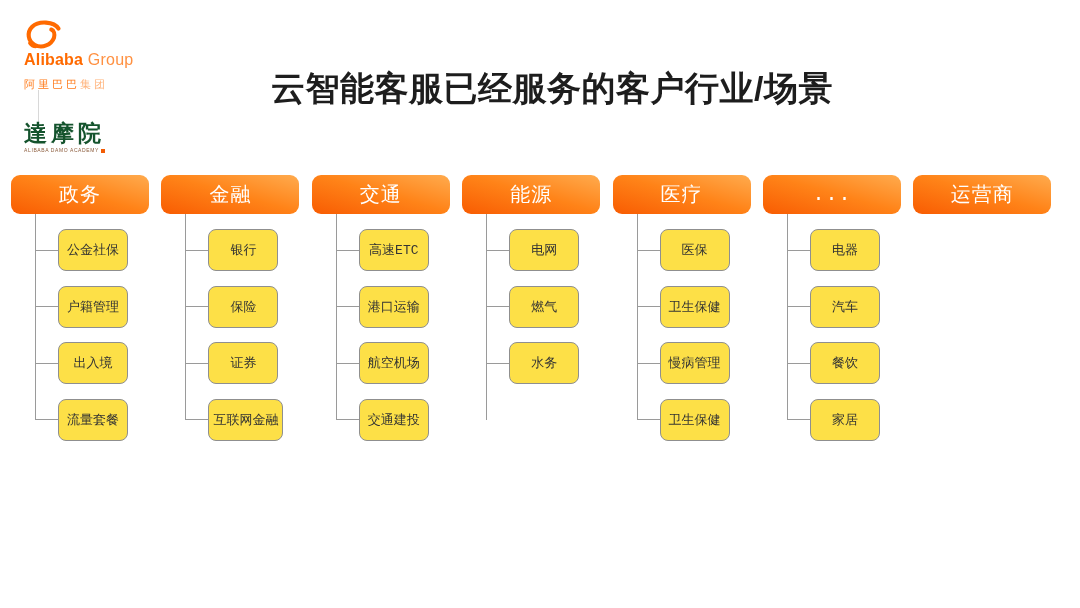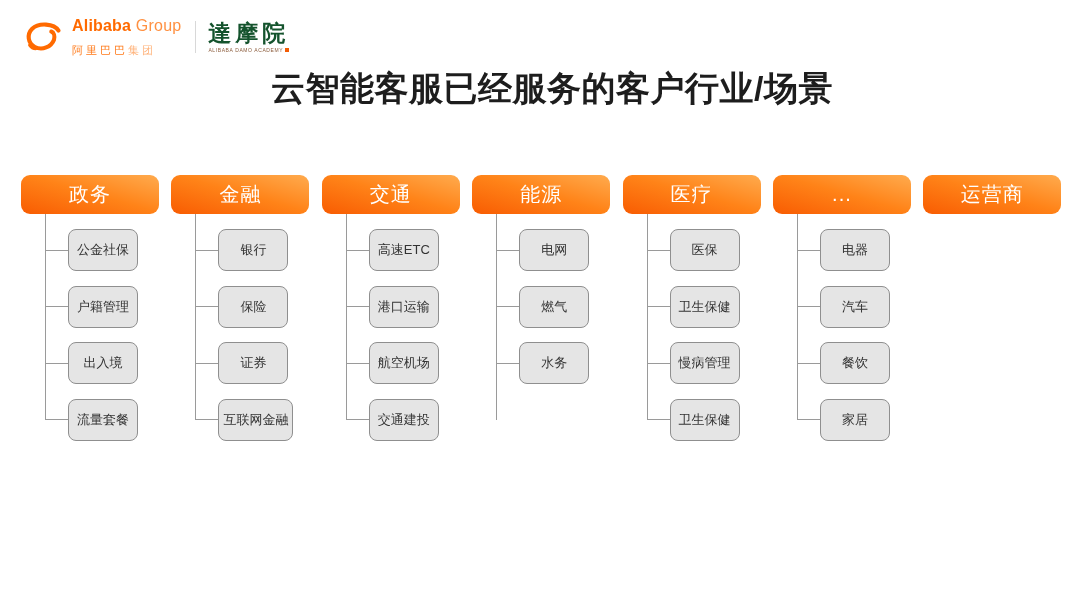--- a/index.html
+++ b/index.html
@@ -2,56 +2,56 @@
 <html><head>
 <meta charset="utf-8">
 <style>
   html,body{margin:0;padding:0;}
   body{
     width:1080px;height:608px;background:#ffffff;overflow:hidden;position:relative;
     font-family:"Liberation Sans",sans-serif;
   }
 
   
-  .logo-bar{position:absolute;left:24px;top:18px;display:flex;align-items:center;}
+  .logo-bar{position:absolute;left:24px;top:18px;display:flex;align-items:flex-start;flex-direction:column;}
   .smile-icon{width:40px;height:34px;margin-right:8px;flex:0 0 auto;}
   .logo-texts{display:flex;flex-direction:column;line-height:1.05;}
   .logo-en{font-size:16px;font-weight:700;color:#ff6a00;letter-spacing:.2px;white-space:nowrap;}
   .logo-en .lt{font-weight:400;color:#ff9142;}
   .logo-cn{font-size:11px;margin-top:10px;letter-spacing:3px;color:#ff7a1a;white-space:nowrap;}
   .logo-cn .lt{color:#ffb47d;}
   .logo-divider{width:1px;height:32px;background:#d8d8d8;margin:0 12px 0 14px;}
   .damo{display:flex;flex-direction:column;align-items:center;line-height:1;}
   .damo-cn{font-size:23px;font-weight:800;color:#14532d;letter-spacing:4px;white-space:nowrap;}
   .damo-en{font-size:5px;letter-spacing:.6px;color:#8a5a3a;margin-top:3px;white-space:nowrap;display:flex;align-items:center;gap:2px;}
   .damo-en .mark{display:inline-block;width:4px;height:4px;background:#f25c05;}
 
   
   .slide-title{
     position:absolute;left:12px;top:66px;width:100%;text-align:center;
     font-size:34px;font-weight:600;color:#1d1d1d;letter-spacing:.5px;
   }
 
   
-  .diagram{position:absolute;left:21px;top:175px;display:flex;gap:12.4px;}
+  .diagram{position:absolute;left:11px;top:175px;display:flex;gap:12.4px;font-family:Liberation Mono, monospace;}
   .column{width:138px;flex:0 0 auto;}
   .col-header{
     height:39px;border-radius:9px;
     background:linear-gradient(to top right,#f85c02 0%,#ff8318 52%,#ffab4e 100%);
     color:#ffffff;font-size:20px;font-weight:500;letter-spacing:1px;
     display:flex;align-items:center;justify-content:center;
   }
   .col-children{
     position:relative;display:flex;flex-direction:column;align-items:flex-start;
     gap:14.5px;padding-top:15px;padding-left:47px;
   }
   .trunk{position:absolute;left:24px;top:0;width:1px;height:206px;background:#9a9a9a;}
   .child-box{
     position:relative;box-sizing:border-box;min-width:70px;height:42px;padding:0 4px;
-    background:#e5e5e5;border:1px solid #8f8f8f;border-radius:8px;
+    background:#fde047;border:1px solid #8f8f8f;border-radius:8px;
     display:flex;align-items:center;justify-content:center;
     font-size:13px;color:#333333;white-space:nowrap;
   }
   .child-box::before{
     content:"";position:absolute;left:-24px;top:calc(50% - .5px);
     width:23px;height:1px;background:#9a9a9a;
   }
 </style>
 </head>
 <body>

